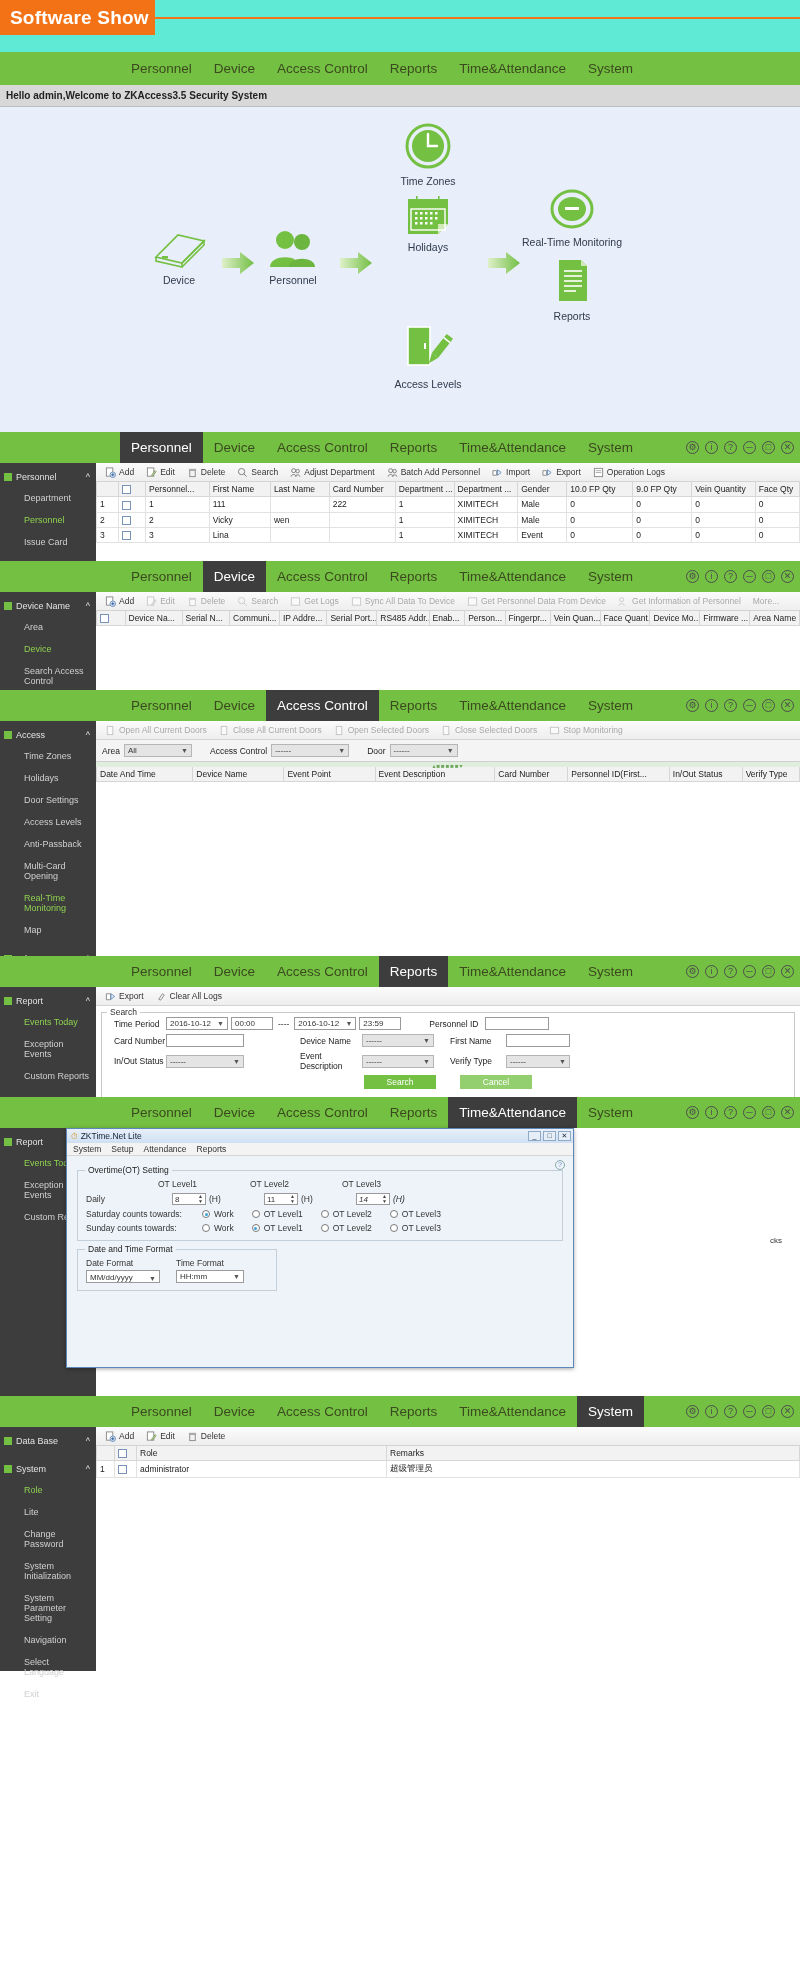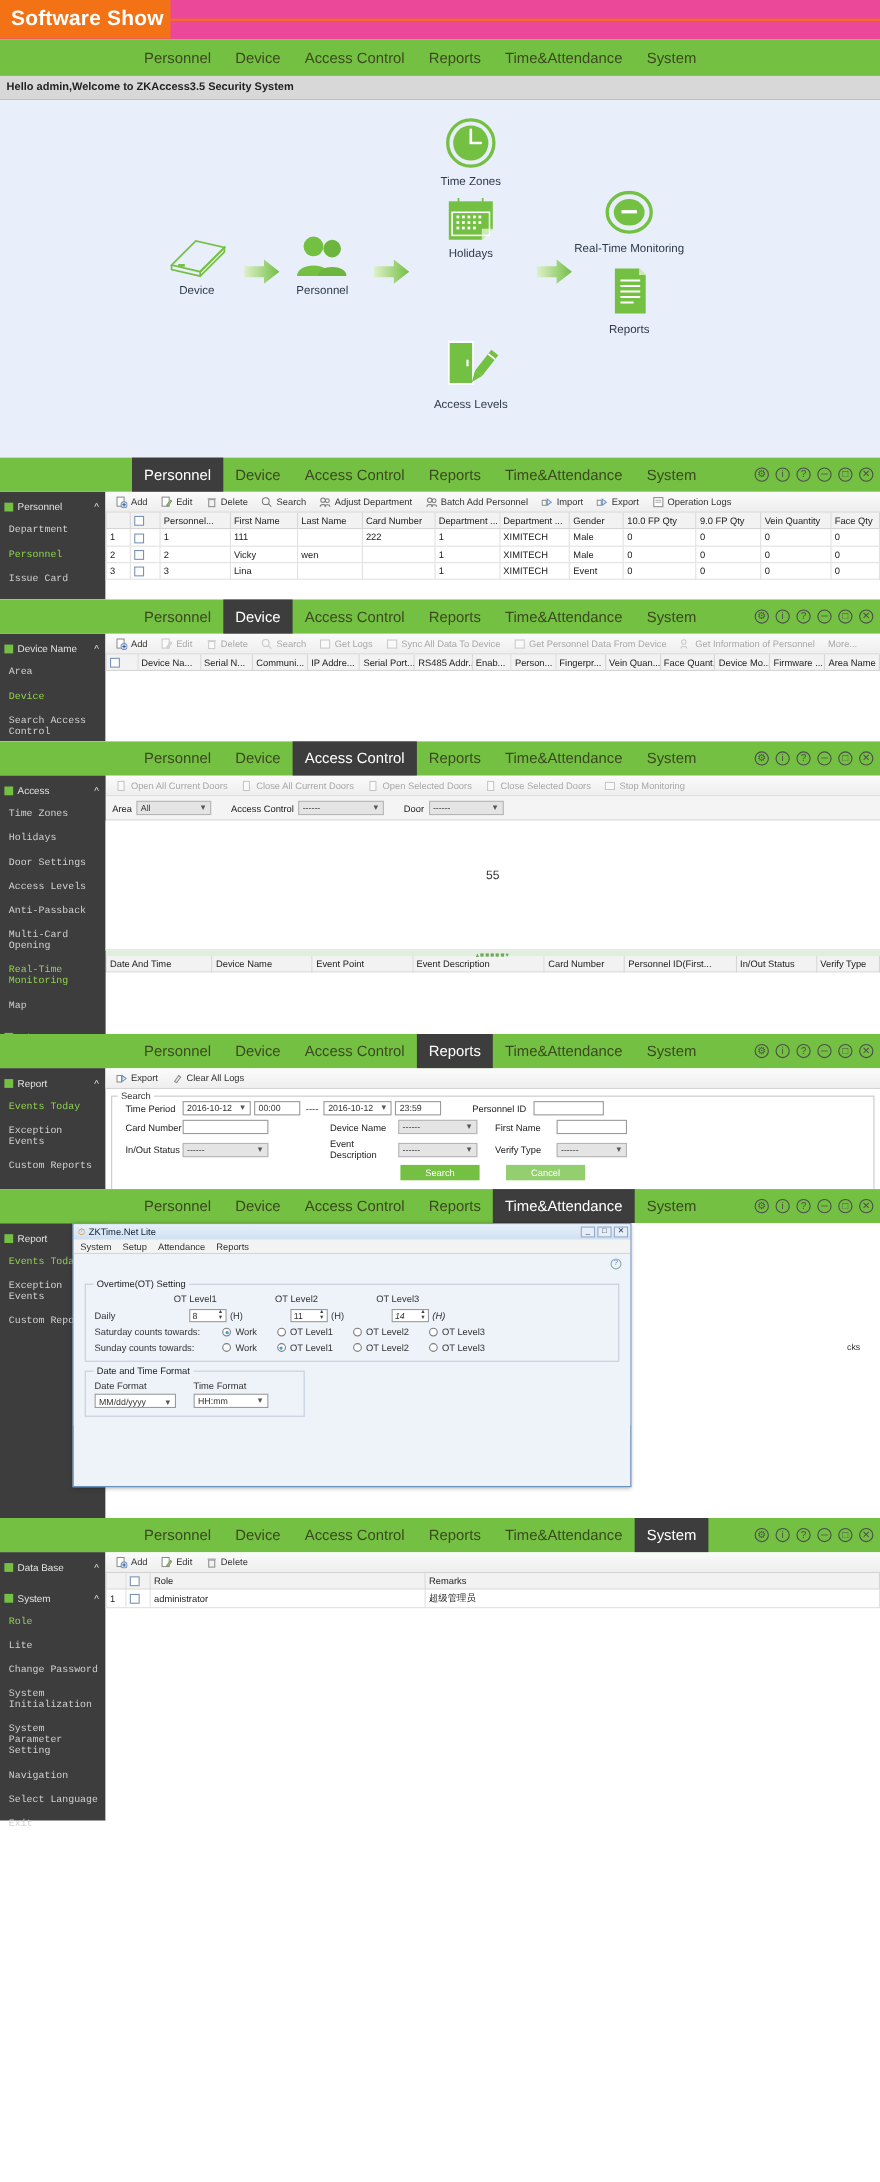--- a/index.html
+++ b/index.html
@@ -5,21 +5,21 @@
   * { box-sizing: border-box; margin:0; padding:0; }
   body {
     width:800px; height:1984px;
     font-family:"Liberation Sans", sans-serif;
     background:#ffffff; overflow:hidden;
     font-size:11px; color:#333;
   }
   .page { position:relative; width:800px; height:1984px; }
 
   
-  .banner { position:relative; height:36px; background:#ec4899; }
+  .banner { position:relative; height:52px; background:#5eead4; }
   .banner-tag {
     position:absolute; left:0; top:0; width:155px; height:35px;
     background:#f47216; color:#fff;
     font-size:19px; font-weight:bold;
     display:flex; align-items:center; padding-left:10px;
     letter-spacing:.2px;
   }
   .banner-rule {
     position:absolute; left:155px; right:0; top:17px; height:2px; background:#f47216;
   }
@@ -68,21 +68,21 @@
     width:96px; background:#3d3d3d; color:#d4d4d4; flex:0 0 96px;
     padding-top:4px;
   }
   .sb-head {
     display:flex; align-items:center; justify-content:space-between;
     padding:5px 6px 5px 4px; font-size:9px; color:#e3e3e3;
   }
   .sb-head .lead { display:flex; align-items:center; gap:4px; }
   .sb-sq { width:8px; height:8px; background:#74c043; display:inline-block; }
   .sb-item {
-    padding:6px 6px 6px 8px; font-size:9px; color:#d0d0d0;font-family:Liberation Mono, monospace;
+    padding:6px 6px 6px 24px; font-size:9px; color:#d0d0d0;
   }
   .sb-item.sel { color:#8ed14f; }
 
   .content { flex:1; background:#fff; }
   .toolbar {
     display:flex; align-items:center; gap:2px;
     height:19px; padding:0 4px;
     background:linear-gradient(#fbfbfb,#eeeeee);
     border-bottom:1px solid #d3d3d3;
     overflow:hidden;
@@ -714,23 +714,20 @@
             </div>
           </div>
           <div class="fl" style="margin-left:12px;">
             <span class="lbl">Door</span>
             <div class="sel-box" style="width:68px;">
               <span>------</span>
               <span class="caret">▼</span>
             </div>
           </div>
         </div>
-        <div class="big-area">
-          <div class="centertext">55</div>
-        </div>
         <div class="splitter">▴■■■■■▾</div>
         <table class="grid">
           <colgroup>
               <col style="width:74px">
               <col style="width:70px">
               <col style="width:70px">
               <col style="width:92px">
               <col style="width:56px">
               <col style="width:78px">
               <col style="width:56px">
@@ -949,21 +946,21 @@
       </div>
       <div class="modal-menu">
         <span>System</span>
         <span>Setup</span>
         <span>Attendance</span>
         <span>Reports</span>
       </div>
       <div class="modal-body">
         <span class="helpq" style="position:absolute; right:8px; top:4px;">?</span>
 
-        <div class="grp" style="margin-top:19px;">
+        <div class="grp" style="margin-top:6px;">
           <span class="legend">Overtime(OT) Setting</span>
           <div class="otrow">
             <span style="width:72px;"></span>
             <span style="width:92px;">OT Level1</span>
             <span style="width:92px;">OT Level2</span>
             <span style="width:92px;">OT Level3</span>
           </div>
           <div class="otrow">
             <span style="width:86px;">Daily</span>
             <span style="width:92px; display:flex; align-items:center; gap:3px;">

